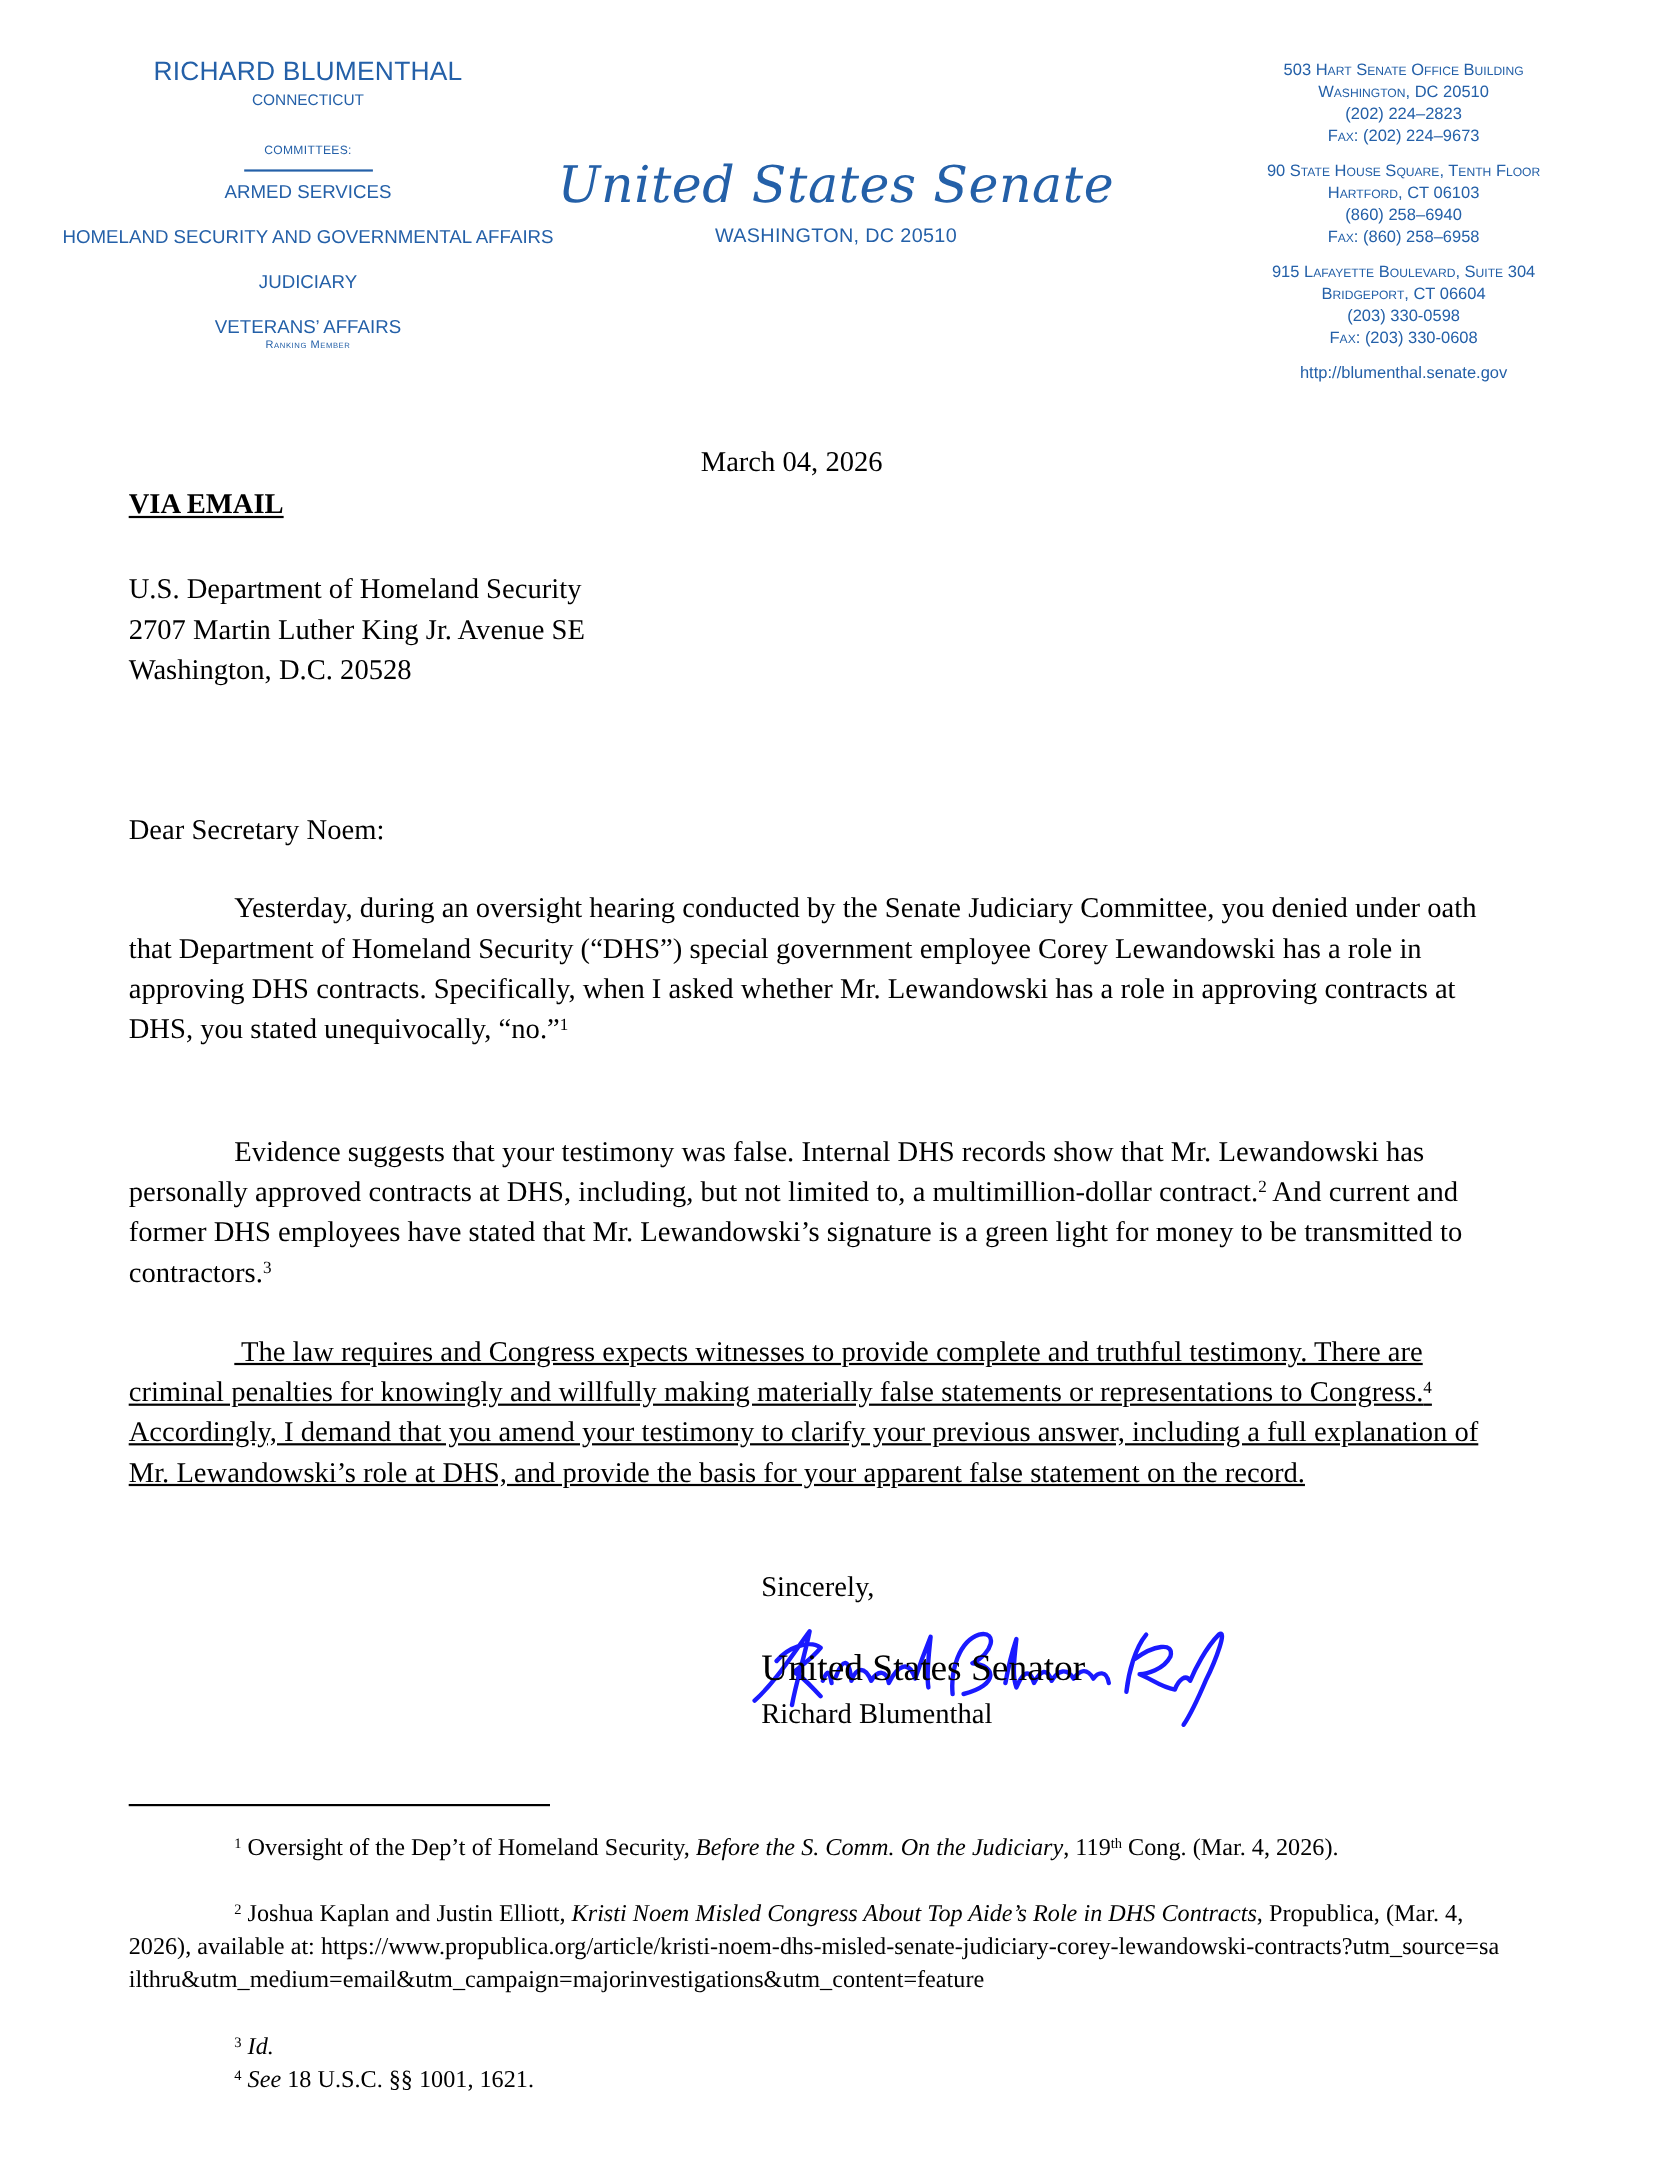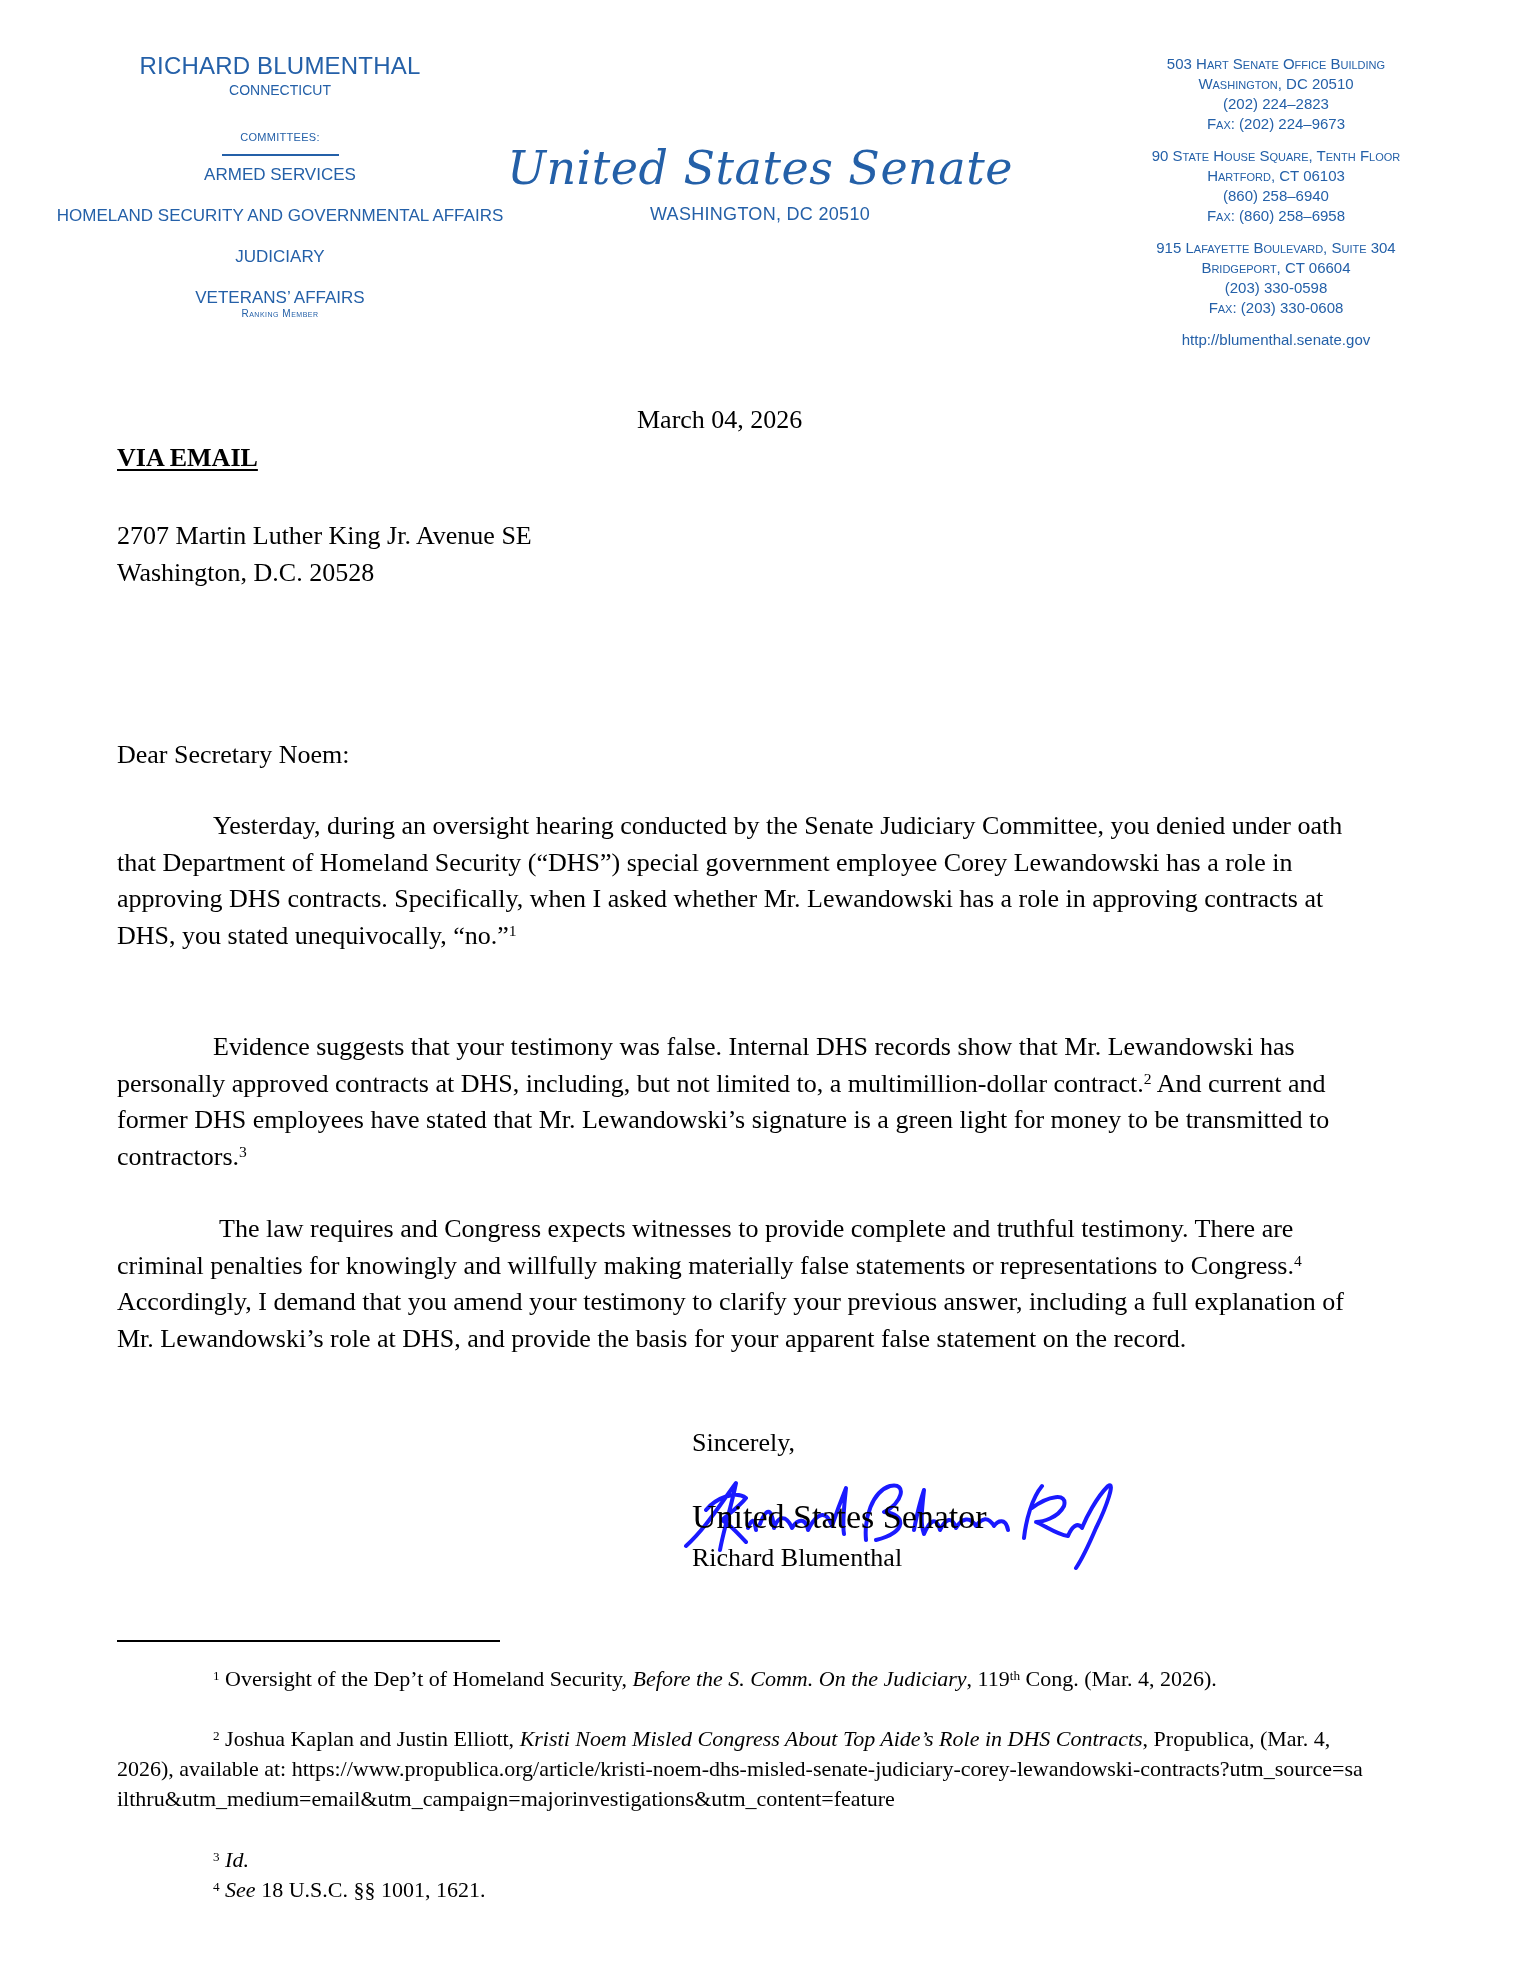--- a/index.html
+++ b/index.html
@@ -42,21 +42,21 @@
     #recipient { left: 117px; top: 518px; }
     #recipient div { line-height: 36.5px; }
 
     #salutation { left: 117px; top: 740px; }
 
     .para { position: absolute; left: 117px; width: 1230px; font-size: 26px; line-height: 36.5px; }
     .para .indent { display: inline-block; width: 96px; }
     .para sup, .fn sup { font-size: 0.6em; line-height: 0; position: relative; top: -0.45em; vertical-align: baseline; }
     #para1 { top: 808px; }
     #para2 { top: 1029px; }
-    #para3 { top: 1211px; }
+    #para3 { top: 1211px; text-decoration: underline; }
 
     
     #closing { position: absolute; left: 692px; top: 1425px; font-size: 26px; line-height: 36.5px; }
     #signature { position: absolute; left: 676px; top: 1468px; width: 450px; height: 110px; }
     #sig-name { position: absolute; left: 692px; top: 1540px; font-size: 26px; line-height: 36.5px; }
     #sig-title { position: absolute; left: 692px; top: 1499px; font-size: 34px; line-height: 36.5px; }
 
     
     #fn-rule { position: absolute; left: 117px; top: 1640px; width: 383px; height: 2px; background: #000; }
     .fn { position: absolute; left: 117px; width: 1250px; font-size: 22px; line-height: 30px; }
@@ -106,20 +106,21 @@
     <div class="line">(203) 330-0598</div>
     <div class="line">Fax: (203) 330-0608</div>
   </div>
   <div class="website">http://blumenthal.senate.gov</div>
 </div>
 
 <div id="date" class="txt">March 04, 2026</div>
 <div id="via" class="txt">VIA EMAIL</div>
 
 <div id="recipient" class="txt">
+  <div>U.S. Department of Homeland Security</div>
   <div>2707 Martin Luther King Jr. Avenue SE</div>
   <div>Washington, D.C.  20528</div>
 </div>
 
 <div id="salutation" class="txt">Dear Secretary Noem:</div>
 
 <div id="para1" class="para"><span class="indent"></span><span>Yesterday, during an oversight hearing conducted by the Senate Judiciary Committee, you denied under oath that Department of Homeland Security (“DHS”) special government employee Corey Lewandowski has a role in approving DHS contracts. Specifically, when I asked whether Mr. Lewandowski has a role in approving contracts at DHS, you stated unequivocally, “no.”</span><sup>1</sup></div>
 
 <div id="para2" class="para"><span class="indent"></span><span>Evidence suggests that your testimony was false. Internal DHS records show that Mr. Lewandowski has personally approved contracts at DHS, including, but not limited to, a multimillion-dollar contract.</span><sup>2</sup><span> And current and former DHS employees have stated that Mr. Lewandowski’s signature is a green light for money to be transmitted to contractors.</span><sup>3</sup></div>
 

